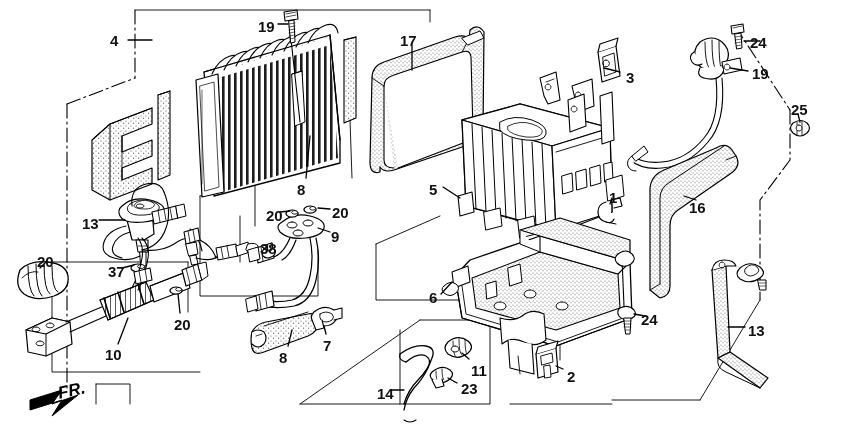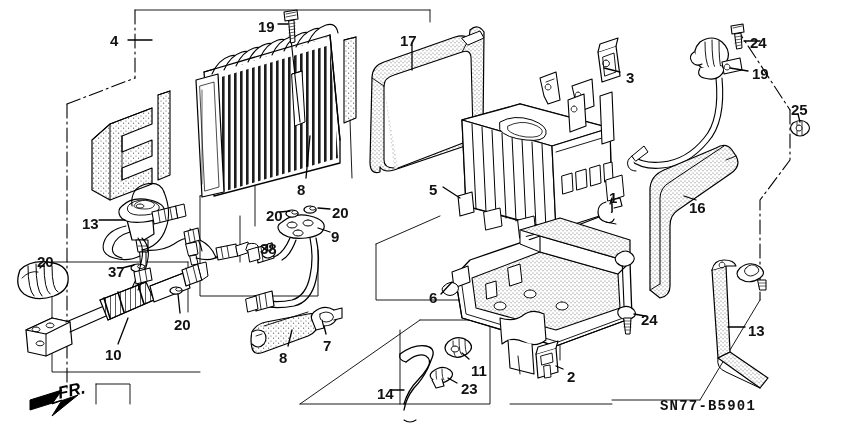--- a/index.html
+++ b/index.html
@@ -542,15 +542,14 @@
 <div class="callout" style="left:105px;top:347px">10</div>
 <div class="callout" style="left:279px;top:350px">8</div>
 <div class="callout" style="left:323px;top:338px">7</div>
 <div class="callout" style="left:471px;top:363px">11</div>
 <div class="callout" style="left:567px;top:369px">2</div>
 <div class="callout" style="left:377px;top:386px">14</div>
 <div class="callout" style="left:461px;top:381px">23</div>
 
 <div class="frlabel" style="left:58px;top:381px">FR.</div>
 
-<div class="partno" style="left:660px;top:398px">SN77-B5901</div>
 
 </div>
 
 </body></html>

